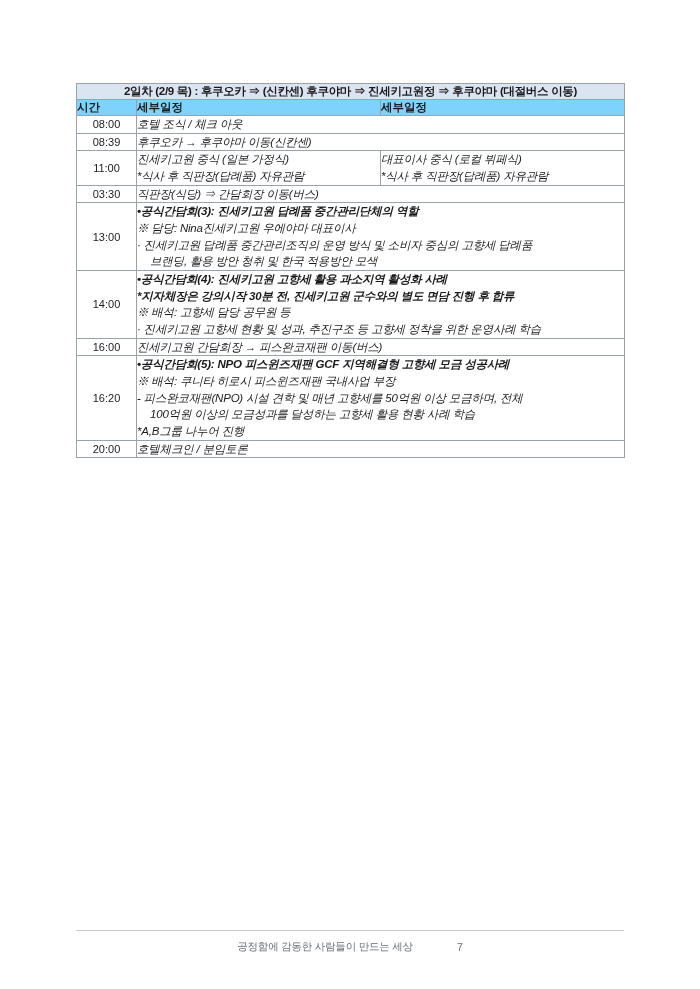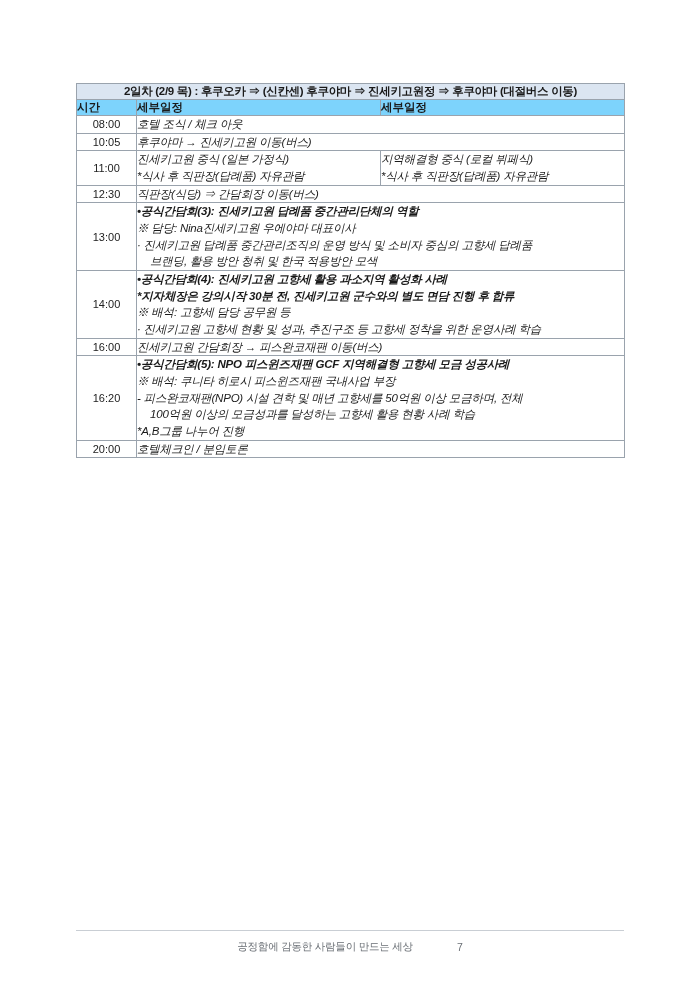--- a/index.html
+++ b/index.html
@@ -119,38 +119,38 @@
           <td>세부일정</td>
           <td>세부일정</td>
         </tr>
       <tr>
             <td class="time">08:00</td>
             <td class="detail single" colspan="2">
               <span class="ln">호텔 조식 / 체크 아웃</span>
             </td>
           </tr>
           <tr>
-            <td class="time">10:05</td>
-            <td class="detail single" colspan="2">
-              <span class="ln">후쿠야마 → 진세키고원 이동(버스)</span>
+            <td class="time">08:39</td>
+            <td class="detail single" colspan="2">
+              <span class="ln">후쿠오카 → 후쿠야마 이동(신칸센)</span>
             </td>
           </tr>
           <tr>
             <td class="time">11:00</td>
             <td class="detail">
               <span class="ln">진세키고원 중식 (일본 가정식)</span>
               <span class="ln">*식사 후 직판장(답례품) 자유관람</span>
             </td>
             <td class="detail">
-              <span class="ln">지역해결형 중식 (로컬 뷔페식)</span>
+              <span class="ln">대표이사 중식 (로컬 뷔페식)</span>
               <span class="ln">*식사 후 직판장(답례품) 자유관람</span>
             </td>
           </tr>
           <tr>
-            <td class="time">12:30</td>
+            <td class="time">03:30</td>
             <td class="detail single" colspan="2">
               <span class="ln">직판장(식당) ⇒ 간담회장 이동(버스)</span>
             </td>
           </tr>
           <tr>
             <td class="time">13:00</td>
             <td class="detail single" colspan="2">
               <span class="ln b">•공식간담회(3): 진세키고원 답례품 중간관리단체의 역할</span>
               <span class="ln">※ 담당: Nina진세키고원 우에야마 대표이사</span>
               <span class="ln">· 진세키고원 답례품 중간관리조직의 운영 방식 및 소비자 중심의 고향세 답례품</span>

